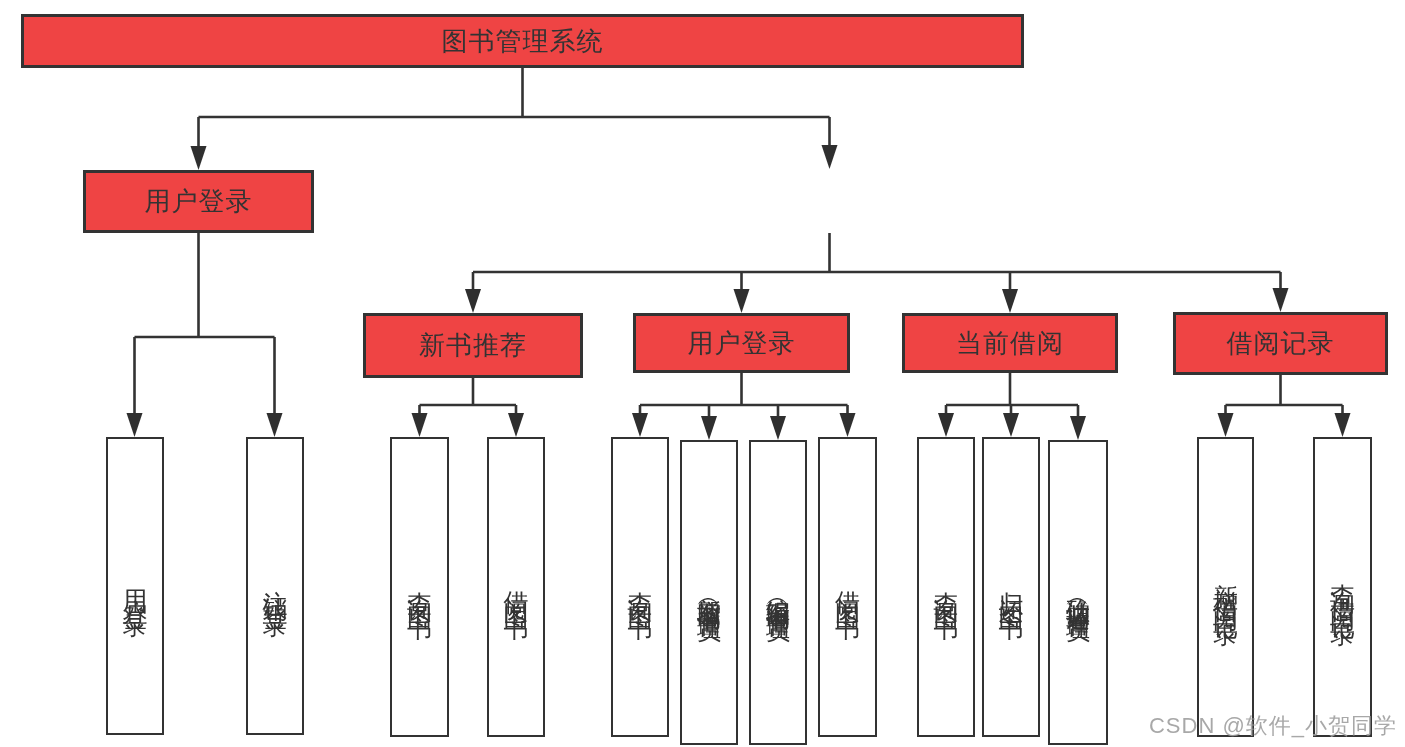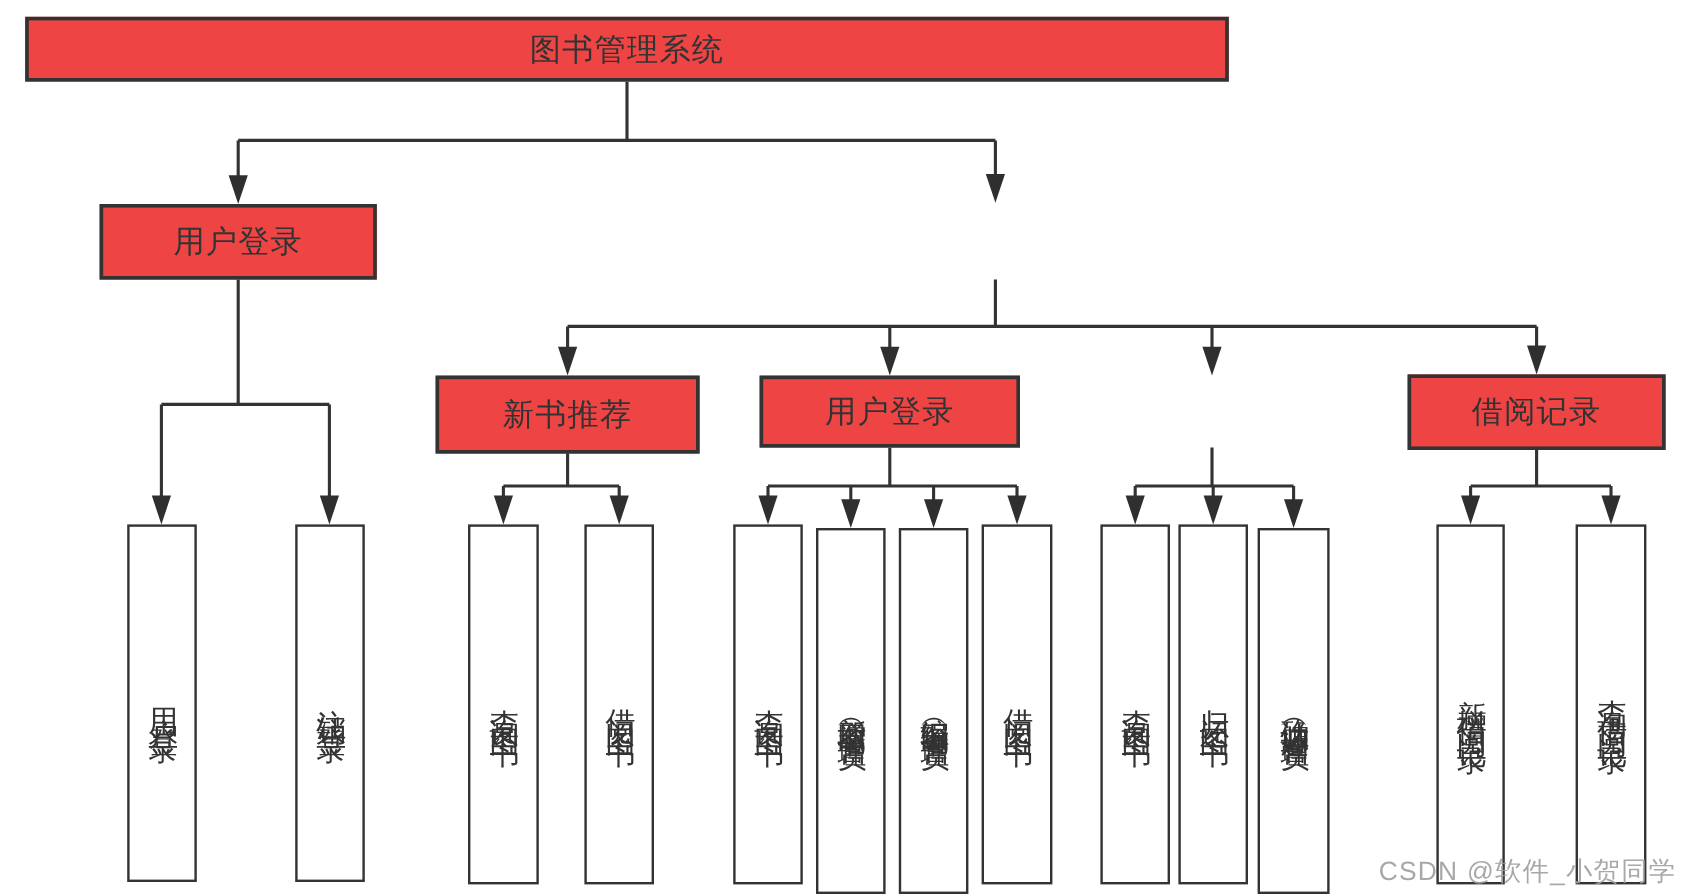--- a/index.html
+++ b/index.html
@@ -107,20 +107,21 @@
       <polygon points="1334.5,413 1350.5,413 1342.5,437"></polygon>
     </g>
   </svg>
 
   <div class="box" style="left:21px; top:14px; width:1003px; height:54px;">图书管理系统</div>
 
   <div class="box" style="left:83px; top:170px; width:231px; height:63px;">用户登录</div>
 
   <div class="box" style="left:363px; top:313px; width:220px; height:65px;">新书推荐</div>
   <div class="box" style="left:633px; top:313px; width:217px; height:60px;">用户登录</div>
+  <div class="box" style="left:902px; top:313px; width:216px; height:60px;">当前借阅</div>
   <div class="box" style="left:1173px; top:312px; width:215px; height:63px;">借阅记录</div>
 
   <div class="vbox" style="left:106px; top:437px; width:58px; height:298px;">用户登录</div>
   <div class="vbox" style="left:246px; top:437px; width:58px; height:298px;">注销登录</div>
 
   <div class="vbox" style="left:390px; top:437px; width:59px; height:300px;">查询图书</div>
   <div class="vbox" style="left:487px; top:437px; width:58px; height:300px;">借阅图书</div>
 
   <div class="vbox" style="left:611px; top:437px; width:58px; height:300px;">查询图书</div>
   <div class="vbox admin" style="left:680px; top:440px; width:58px; height:305px;">新增图书（管理员）</div>

